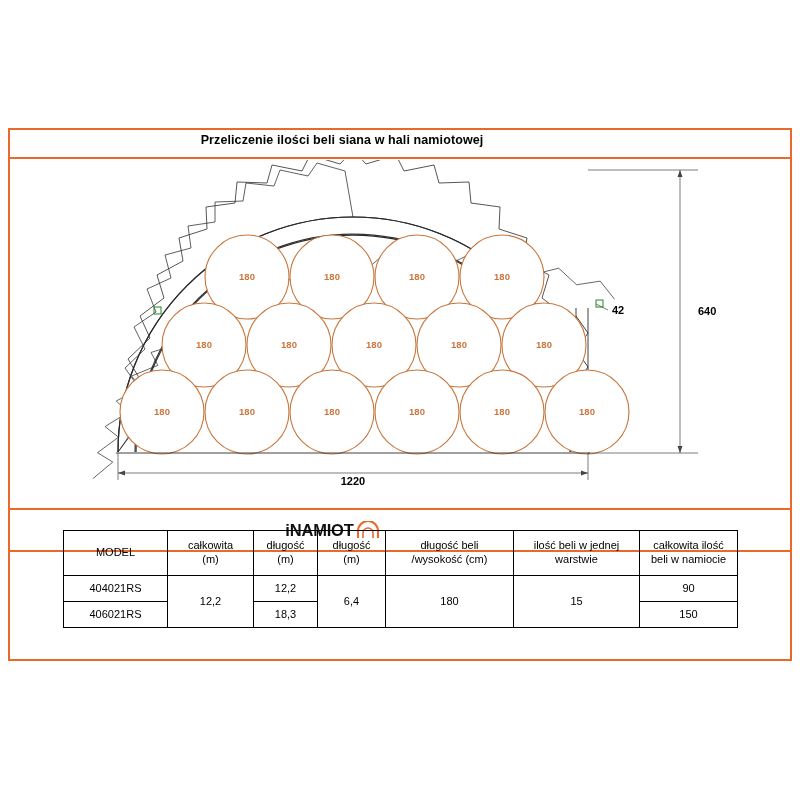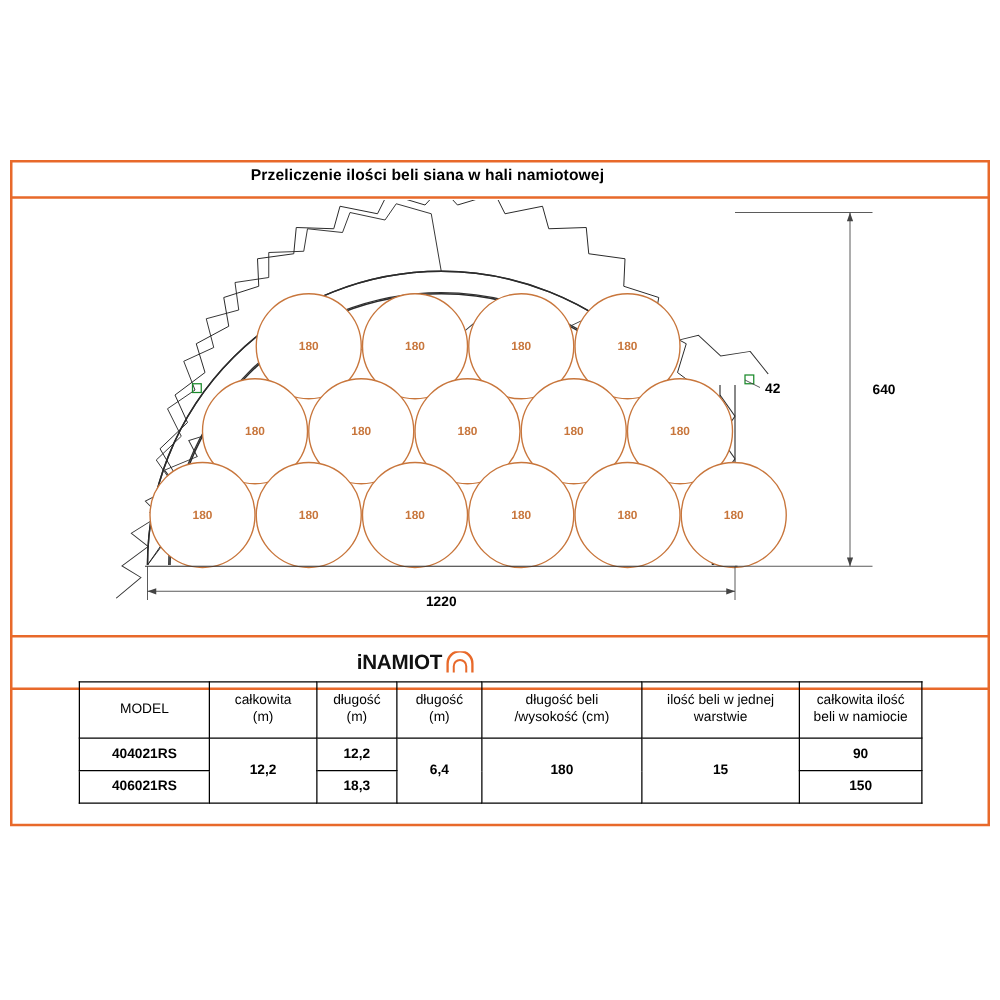--- a/index.html
+++ b/index.html
@@ -96,21 +96,21 @@
     display: inline-block;
     width: 22px;
     height: 18px;
     position: relative;
   }
 
   
   .table-wrap {
     position: absolute;
     left: 63px;
-    top: 545px;
+    top: 530px;
     width: 674px;
   }
   table.spec {
     border-collapse: collapse;
     width: 674px;
     table-layout: fixed;
   }
   table.spec td, table.spec th {
     border: 1px solid #000;
     font-size: 11px;
@@ -118,21 +118,20 @@
     vertical-align: middle;
     padding: 2px 2px;
     font-weight: normal;
     line-height: 1.25;
   }
   table.spec th {
     height: 40px;
   }
   table.spec td {
     height: 21px;
-    font-weight: bold;
   }
   td.model {
     font-weight: bold;
     font-size: 11.5px;
   }
   th.model-head {
     font-weight: bold;
     font-size: 11.5px;
   }
 

